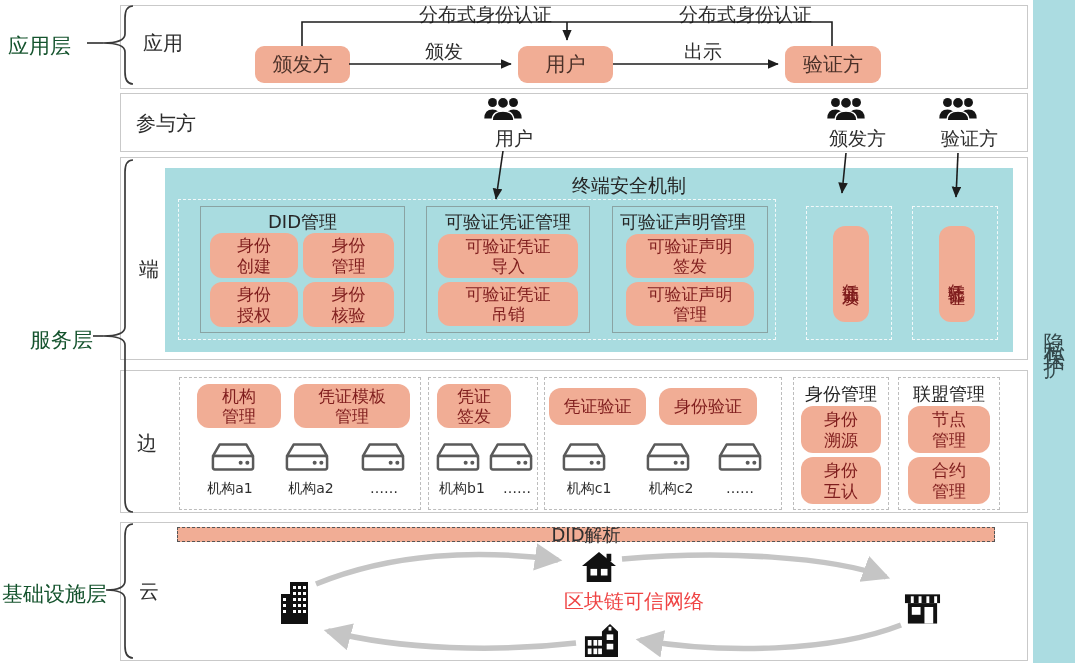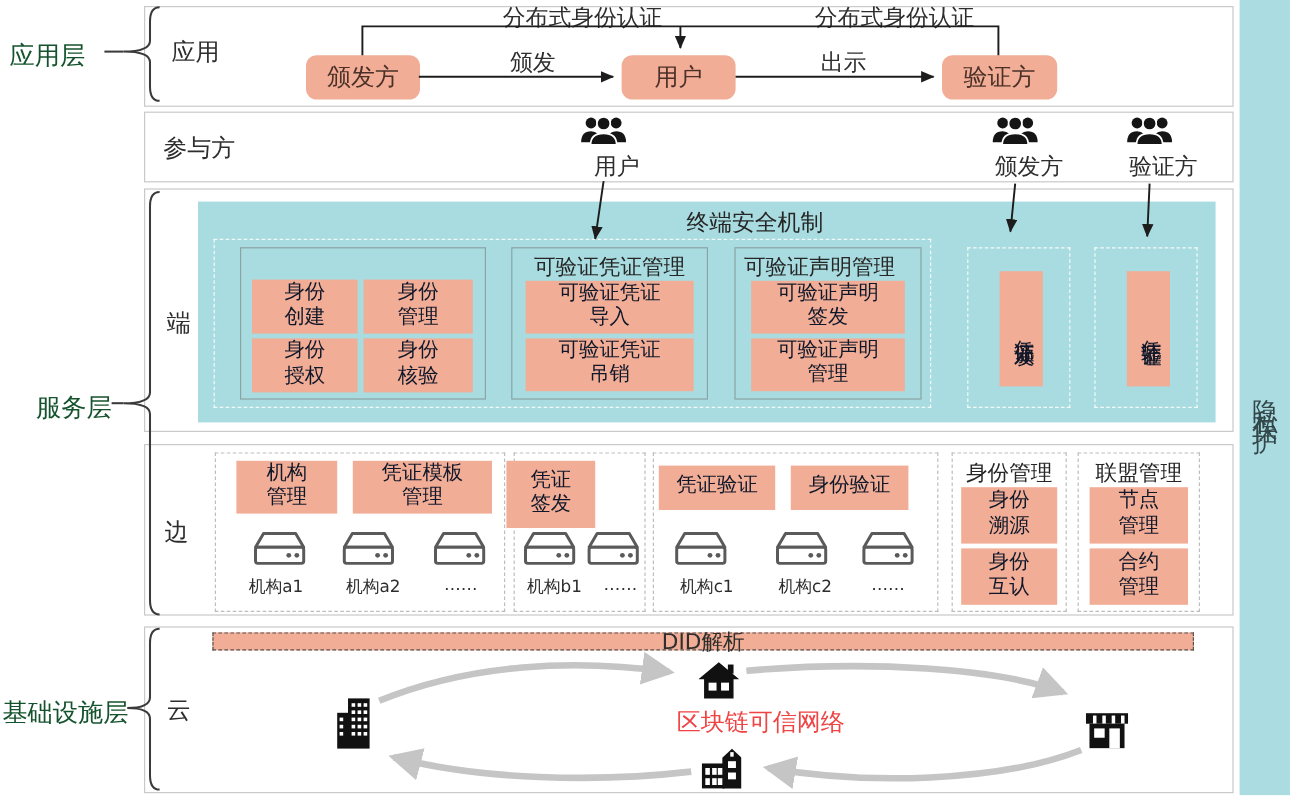--- a/index.html
+++ b/index.html
@@ -19,23 +19,23 @@
         display:flex;align-items:center;justify-content:center;
         font-size:20px;color:#4a3028;}
   
   .teal{position:absolute;background:#a9dce0;}
   
   .dash{position:absolute;box-sizing:border-box;border:1px dashed #bdbdbd;background:transparent;}
   .dash-teal{position:absolute;box-sizing:border-box;border:1px dashed rgba(255,255,255,.85);}
   .sec{position:absolute;box-sizing:border-box;border:1px solid #8aa3a3;}
   .sec-title{position:absolute;text-align:center;font-size:18px;color:#262626;white-space:nowrap;}
   
-  .pill{position:absolute;box-sizing:border-box;background:#f1ad95;border-radius:0;
+  .pill{position:absolute;box-sizing:border-box;background:#f1ad95;border-radius:12px;
         display:flex;align-items:center;justify-content:center;text-align:center;
-        white-space:pre-line;font-size:17px;line-height:1.18;color:#0f172a;font-family:Liberation Mono, monospace;}
+        white-space:pre-line;font-size:17px;line-height:1.18;color:#7f1d1d;}
   .pill-v{writing-mode:vertical-lr;text-orientation:upright;letter-spacing:2px;}
   
   .strip{position:absolute;left:1033px;top:0;width:42px;height:663px;background:#abdce1;
          display:flex;align-items:center;justify-content:center;}
   .strip span{writing-mode:vertical-lr;text-orientation:upright;font-size:21px;
               letter-spacing:8px;color:#33474a;}
   
   .didbar{position:absolute;box-sizing:border-box;background:#f1ad95;border:1.5px dashed #555;
           display:flex;align-items:center;justify-content:center;font-size:18px;color:#2e2e2e;}
   
@@ -163,20 +163,21 @@
   <svg class="icon" style="left:938px;top:95px;width:40px;height:28px">
       <use href="#ic-people"></use>
     </svg>
   <div class="ctext alabel" style="left:918px;top:126px;width:80px">验证方</div>
 
   <div class="teal" style="left:165px;top:168px;width:848px;height:184px"></div>
   <div class="ctext" style="left:486px;top:173px;width:200px;font-size:19px;color:#262626">终端安全机制</div>
   <div class="dash-teal" style="left:178px;top:199px;width:598px;height:141px"></div>
 
   <div class="sec" style="left:200px;top:206px;width:205px;height:127px"></div>
+  <div class="sec-title" style="left:200px;top:210px;width:205px">DID管理</div>
   <div class="pill" style="left:210px;top:233px;width:88px;height:45px">身份
 创建</div>
   <div class="pill" style="left:303px;top:233px;width:91px;height:45px">身份
 管理</div>
   <div class="pill" style="left:210px;top:282px;width:88px;height:45px">身份
 授权</div>
   <div class="pill" style="left:303px;top:282px;width:91px;height:45px">身份
 核验</div>
 
   <div class="sec" style="left:426px;top:206px;width:164px;height:127px"></div>
@@ -210,21 +211,21 @@
       <use href="#ic-server"></use>
     </svg>
   <svg class="server" style="left:361px;top:440px">
       <use href="#ic-server"></use>
     </svg>
   <div class="slabel" style="left:185px;top:480px;width:90px">机构a1</div>
   <div class="slabel" style="left:266px;top:480px;width:90px">机构a2</div>
   <div class="slabel" style="left:339px;top:480px;width:90px">……</div>
 
   <div class="dash" style="left:428px;top:377px;width:110px;height:133px"></div>
-  <div class="pill" style="left:422px;top:384px;width:74px;height:56px">凭证
+  <div class="pill" style="left:437px;top:384px;width:74px;height:44px">凭证
 签发</div>
   <svg class="server" style="left:436px;top:440px">
       <use href="#ic-server"></use>
     </svg>
   <svg class="server" style="left:489px;top:440px">
       <use href="#ic-server"></use>
     </svg>
   <div class="slabel" style="left:417px;top:480px;width:90px">机构b1</div>
   <div class="slabel" style="left:472px;top:480px;width:90px">……</div>
 

